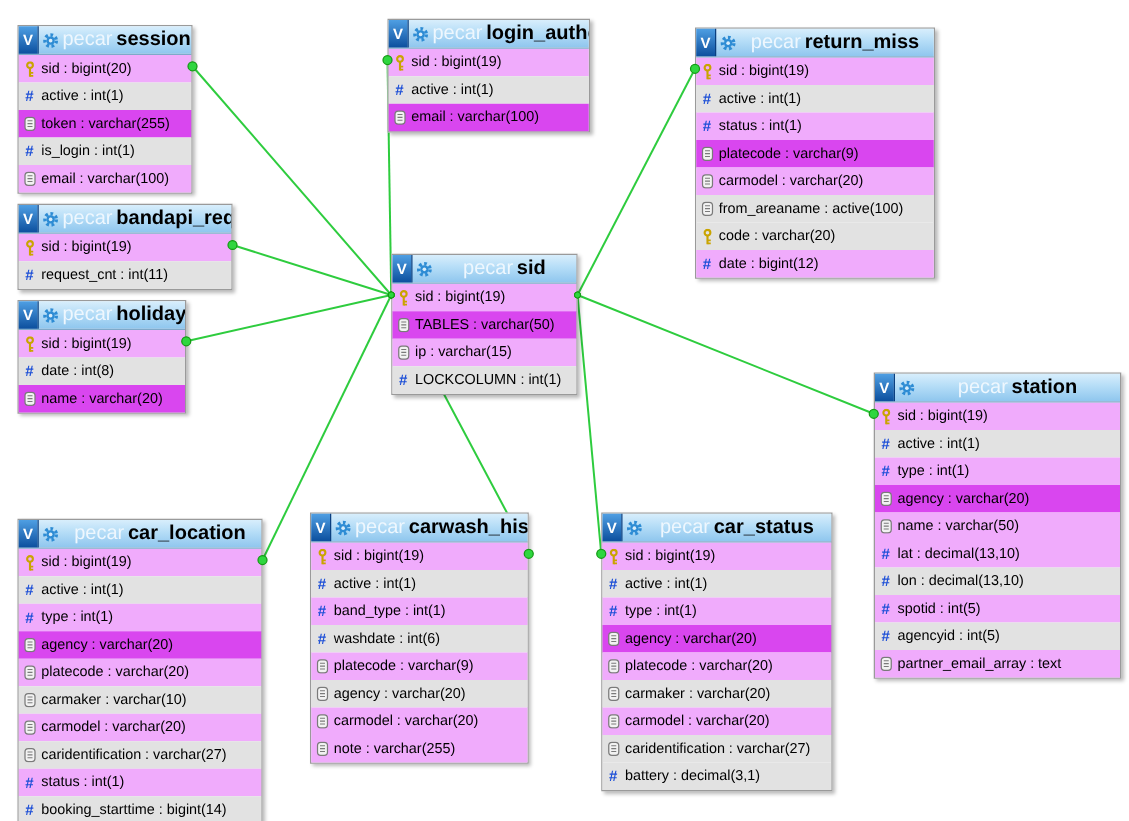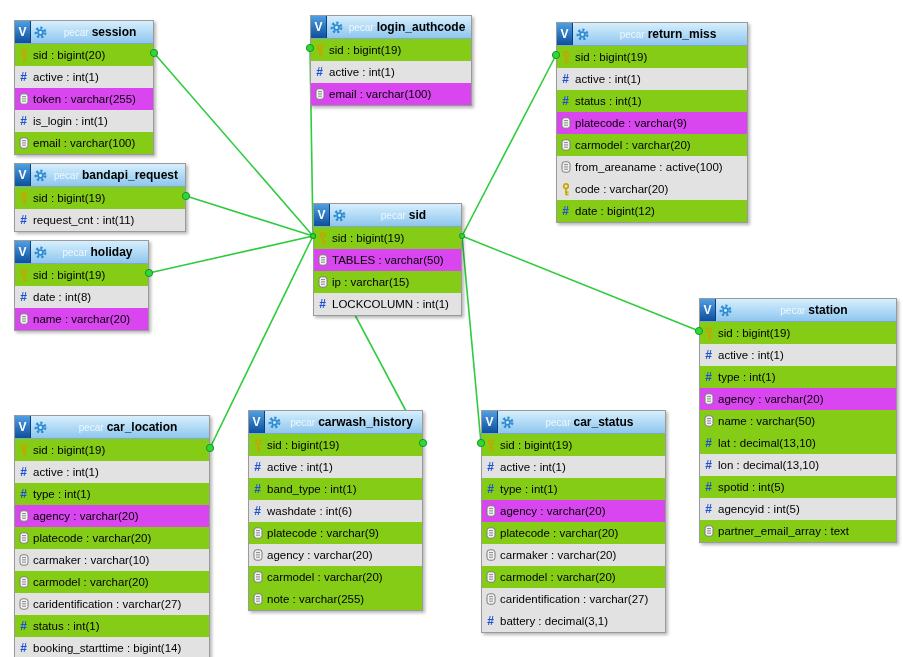--- a/index.html
+++ b/index.html
@@ -18,27 +18,27 @@
     background:linear-gradient(180deg,#d8eefc 0%,#b5ddf7 45%,#8fc6ee 100%);
     border-bottom:1px solid #7fa9c9;position:relative;
   }
   .v-badge{
     width:15px;height:22px;flex:0 0 15px;display:flex;align-items:center;justify-content:center;
     background:linear-gradient(180deg,#4f9fe3,#0c4f9e);color:#fff;font-weight:bold;
     font-size:12px;border-right:1px solid #0a3f80;
   }
   .gear{margin-left:3px;flex:0 0 13px;display:flex;}
   .ttl{flex:1;text-align:center;white-space:nowrap;overflow:hidden;padding:0 3px;}
-  .schema-name{color:#eef7fe;font-size:10px;}
-  .table-name{color:#000;font-weight:bold;font-size:12px;margin-left:3px;}
+  .schema-name{color:#eef7fe;font-size:16px;}
+  .table-name{color:#000;font-weight:bold;font-size:16px;margin-left:3px;}
   .row{
     height:22px;display:flex;align-items:center;gap:4px;padding-left:3px;
     white-space:nowrap;overflow:hidden;
   }
-  .row.white{background:#84cc16;}
+  .row.white{background:#f0abfc;}
   .row.gray{background:#e2e2e2;}
   .row.pink{background:#d946ef;}
   .cell-icon{flex:0 0 11px;display:flex;align-items:center;justify-content:center;}
   .hash-glyph{color:#1d4fd7;font-weight:bold;font-size:12px;line-height:1;}
   .field-text{color:#000;}
   
   .tbl-session{left:14px;top:20px;width:138px}
   .tbl-login_authcode{left:310px;top:15px;width:160px}
   .tbl-return_miss{left:556px;top:22px;width:190px}
   .tbl-bandapi_request{left:14px;top:163px;width:170px}

